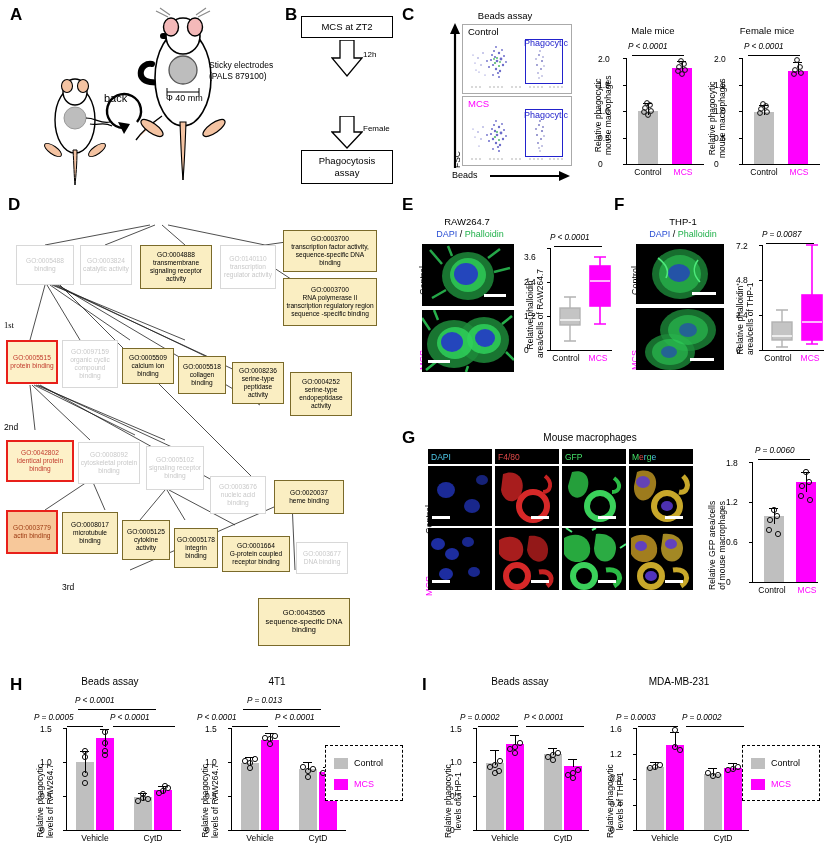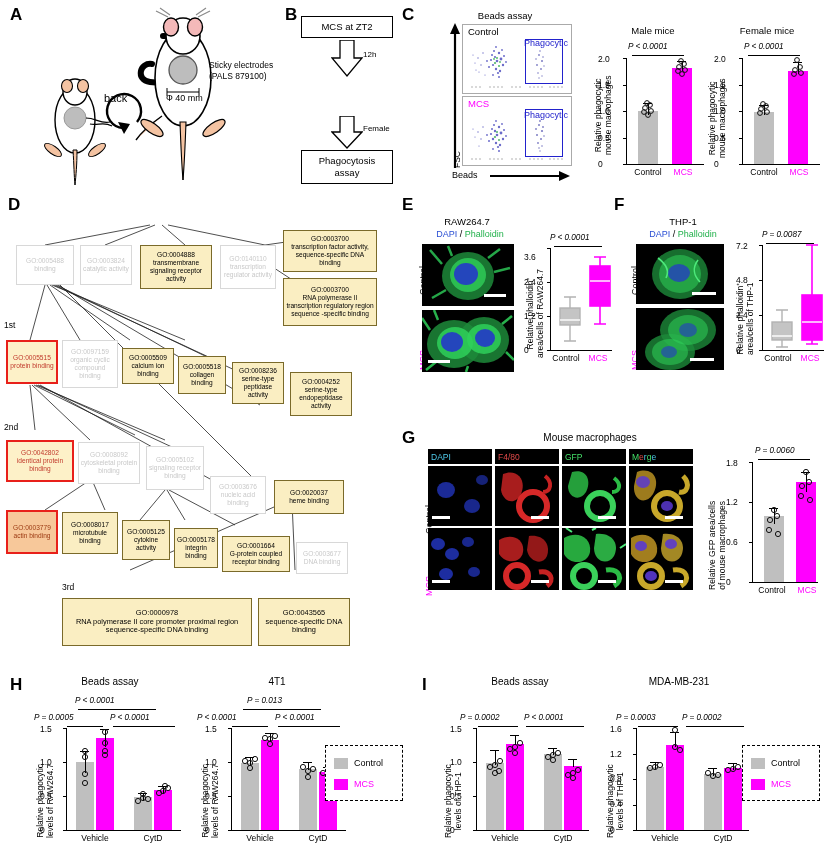--- a/index.html
+++ b/index.html
@@ -416,21 +416,21 @@
   <div class="go dim" style="left:220px; top:55px; width:56px; height:44px;">
     <div><span>GO:0140110</span><br><span>transcription regulator activity</span></div>
   </div>
   <div class="go" style="left:283px; top:40px; width:94px; height:42px;">
     <div><span>GO:0003700</span><br><span>transcription factor activity, sequence-specific DNA binding</span></div>
   </div>
   <div class="go" style="left:283px; top:88px; width:94px; height:48px;">
     <div><span>GO:0003700</span><br><span>RNA polymerase II transcription regulatory region sequence -specific binding</span></div>
   </div>
 
-  <div class="rank" style="left:4px; top:130px;">1st</div>
+  <div class="rank" style="left:4px; top:130px;font-family:Liberation Serif, serif;">1st</div>
   <div class="go red" style="left:6px; top:150px; width:52px; height:44px;">
     <div><span>GO:0005515</span><br><span>protein binding</span></div>
   </div>
   <div class="go dim" style="left:62px; top:150px; width:56px; height:48px;">
     <div><span>GO:0097159</span><br><span>organic cyclic compound binding</span></div>
   </div>
   <div class="go" style="left:122px; top:158px; width:52px; height:36px;">
     <div><span>GO:0005509</span><br><span>calcium ion binding</span></div>
   </div>
   <div class="go" style="left:178px; top:166px; width:48px; height:38px;">
@@ -473,23 +473,20 @@
     <div><span>GO:0005178</span><br><span>integrin binding</span></div>
   </div>
   <div class="go" style="left:222px; top:346px; width:68px; height:36px;">
     <div><span>GO:0001664</span><br><span>G-protein coupled receptor binding</span></div>
   </div>
   <div class="go dim" style="left:296px; top:352px; width:52px; height:32px;">
     <div><span>GO:0003677</span><br><span>DNA binding</span></div>
   </div>
 
   <div class="rank" style="left:62px; top:392px;">3rd</div>
-  <div class="go" style="left:62px; top:408px; width:190px; height:48px; font-size:7.4px;">
-    <div><span>GO:0000978</span><br><span>RNA polymerase II core promoter proximal region sequence-specific DNA binding</span></div>
-  </div>
   <div class="go" style="left:258px; top:408px; width:92px; height:48px; font-size:7.4px;">
     <div><span>GO:0043565</span><br><span>sequence-specific DNA binding</span></div>
   </div>
 </div>
 
 <div class="abs" style="left:400px; top:190px; width:215px; height:245px;">
   <div class="panel-letter" style="left:2px; top:5px;">E</div>
   <div class="ttl abs" style="left:22px; top:26px; width:90px; font-size:9.5px;">RAW264.7</div>
   <div class="abs" style="left:22px; top:39px; width:96px; font-size:9px; text-align:center;">
     <span style="color:#2a4fd4;">DAPI</span> / <span style="color:#22b14c;">Phalloidin</span>

